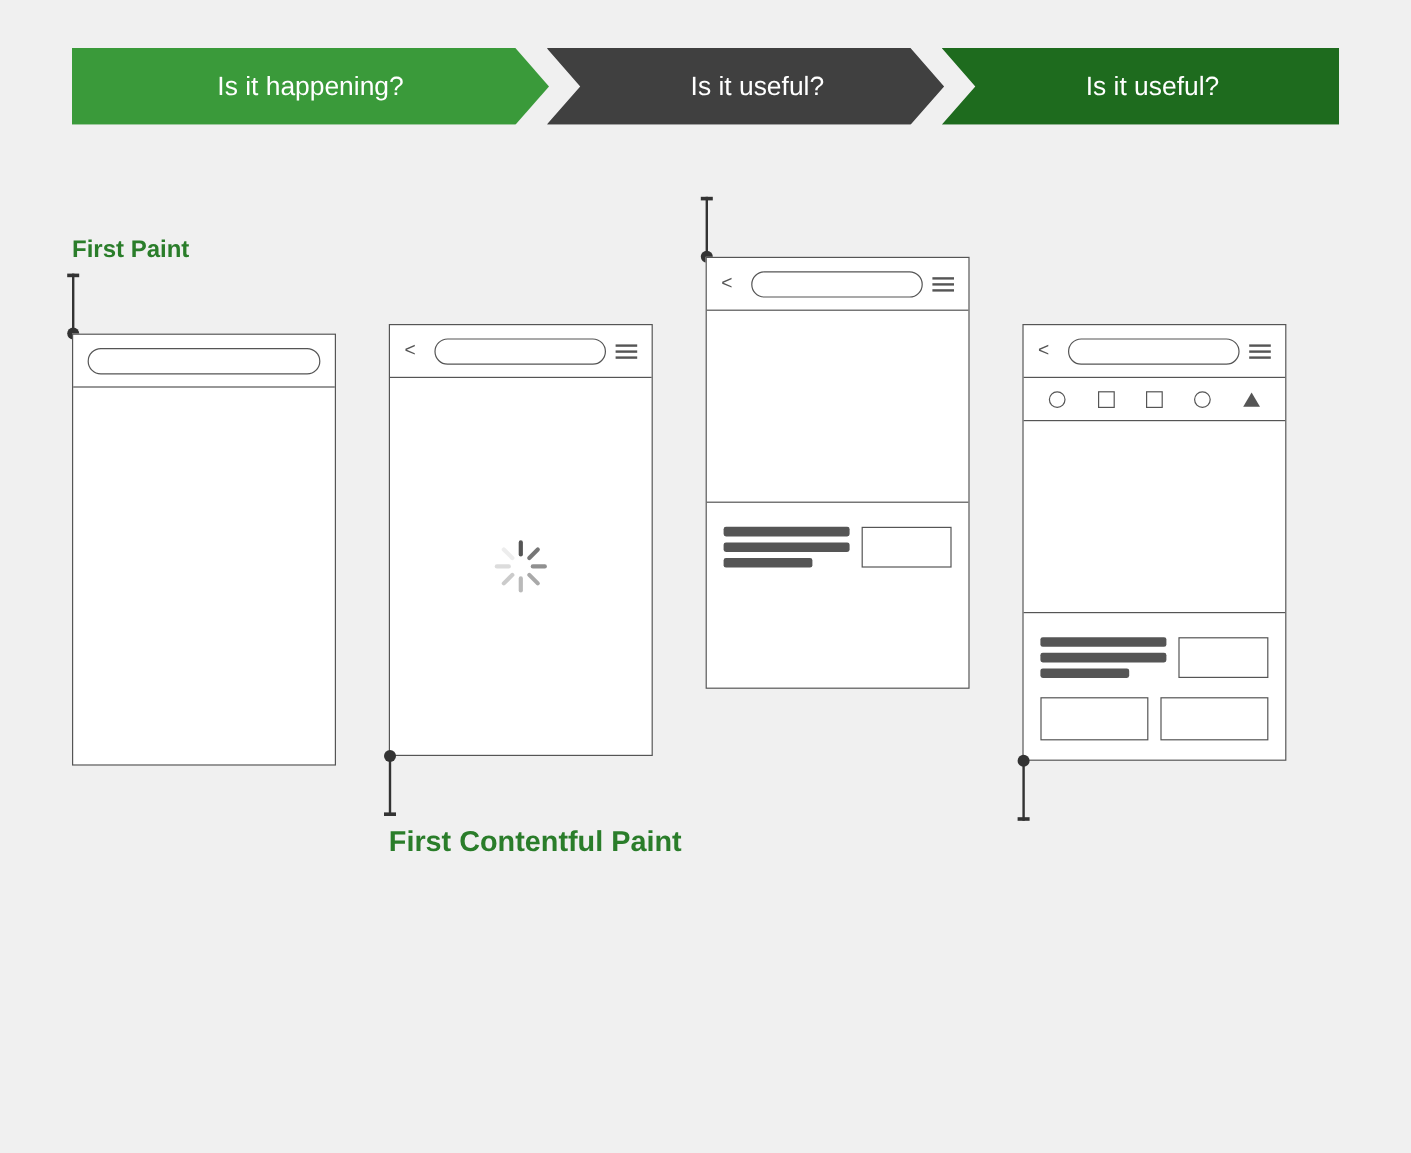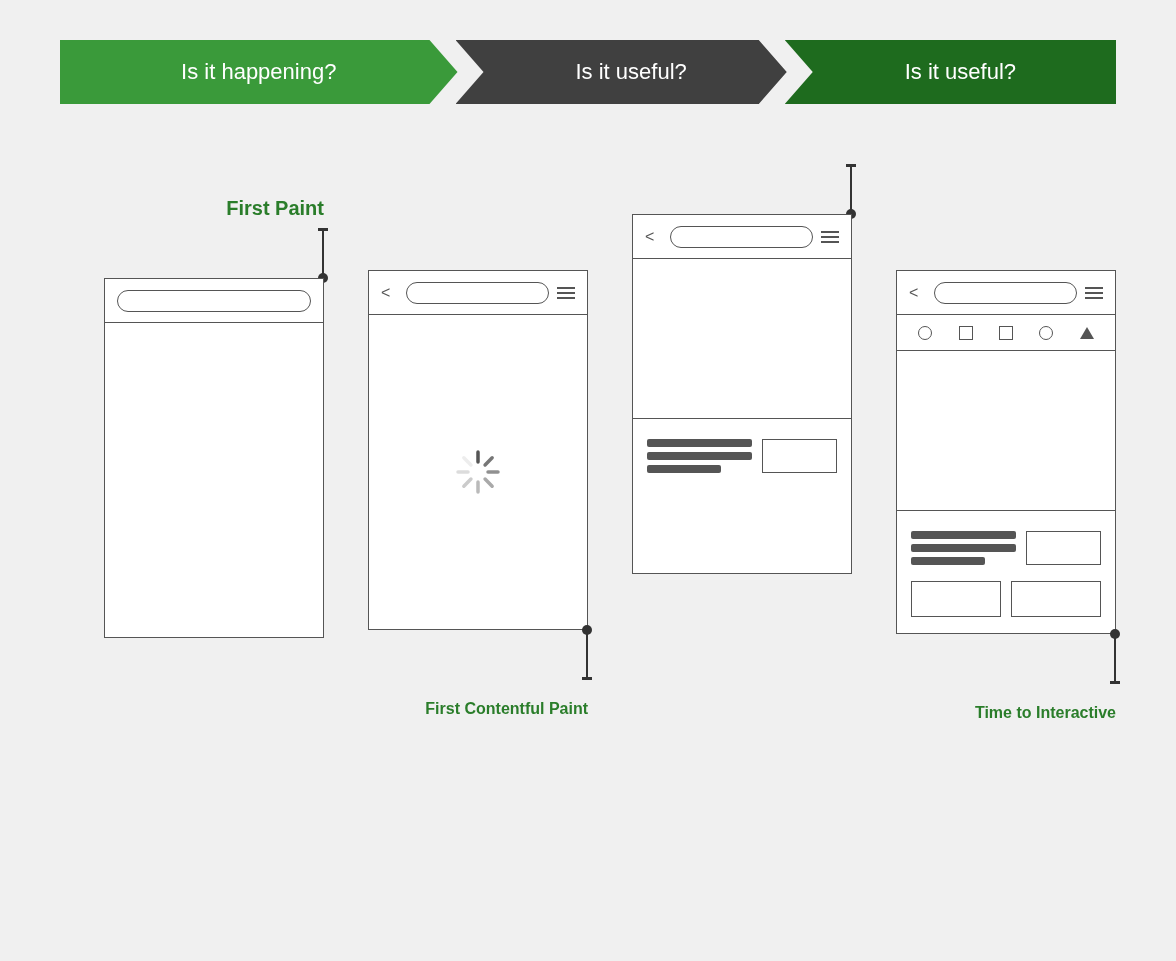--- a/index.html
+++ b/index.html
@@ -73,21 +73,21 @@
       max-width: 1060px;
       gap: 0;
       position: relative;
       flex: 1;
     }
 
     
     .col {
       display: flex;
       flex-direction: column;
-      align-items: flex-end;
+      align-items: flex-start;
       flex: 1;
       position: relative;
     }
 
     
     .label-above {
       font-size: 20px;
       font-weight: 800;
       color: #2a7d2a;
       text-align: center;
@@ -152,25 +152,25 @@
       width: 10px;
       height: 3px;
       background: #333;
       position: absolute;
       bottom: 0;
       left: -4px;
     }
 
     
     .label-below {
-      font-size: 16px;
+      font-size: 24px;
       font-weight: 800;
       color: #2a7d2a;
       text-align: center;
-      margin-top: 20px;
+      margin-top: 8px;
       height: 56px;
       display: flex;
       align-items: flex-start;
     }
 
     
     .label-spacer {
       height: 56px;
     }
 
@@ -480,16 +480,15 @@
             <div class="wf-button"></div>
           </div>
           <div class="wf-buttons-row">
             <div class="wf-btn-wide"></div>
             <div class="wf-btn-wide"></div>
           </div>
         </div>
       </div>
     </div>
     <div class="connector-below"></div>
-    <div class="label-below">Time to Interactive</div>
   </div>
 
 </div>
 
 </body></html>

